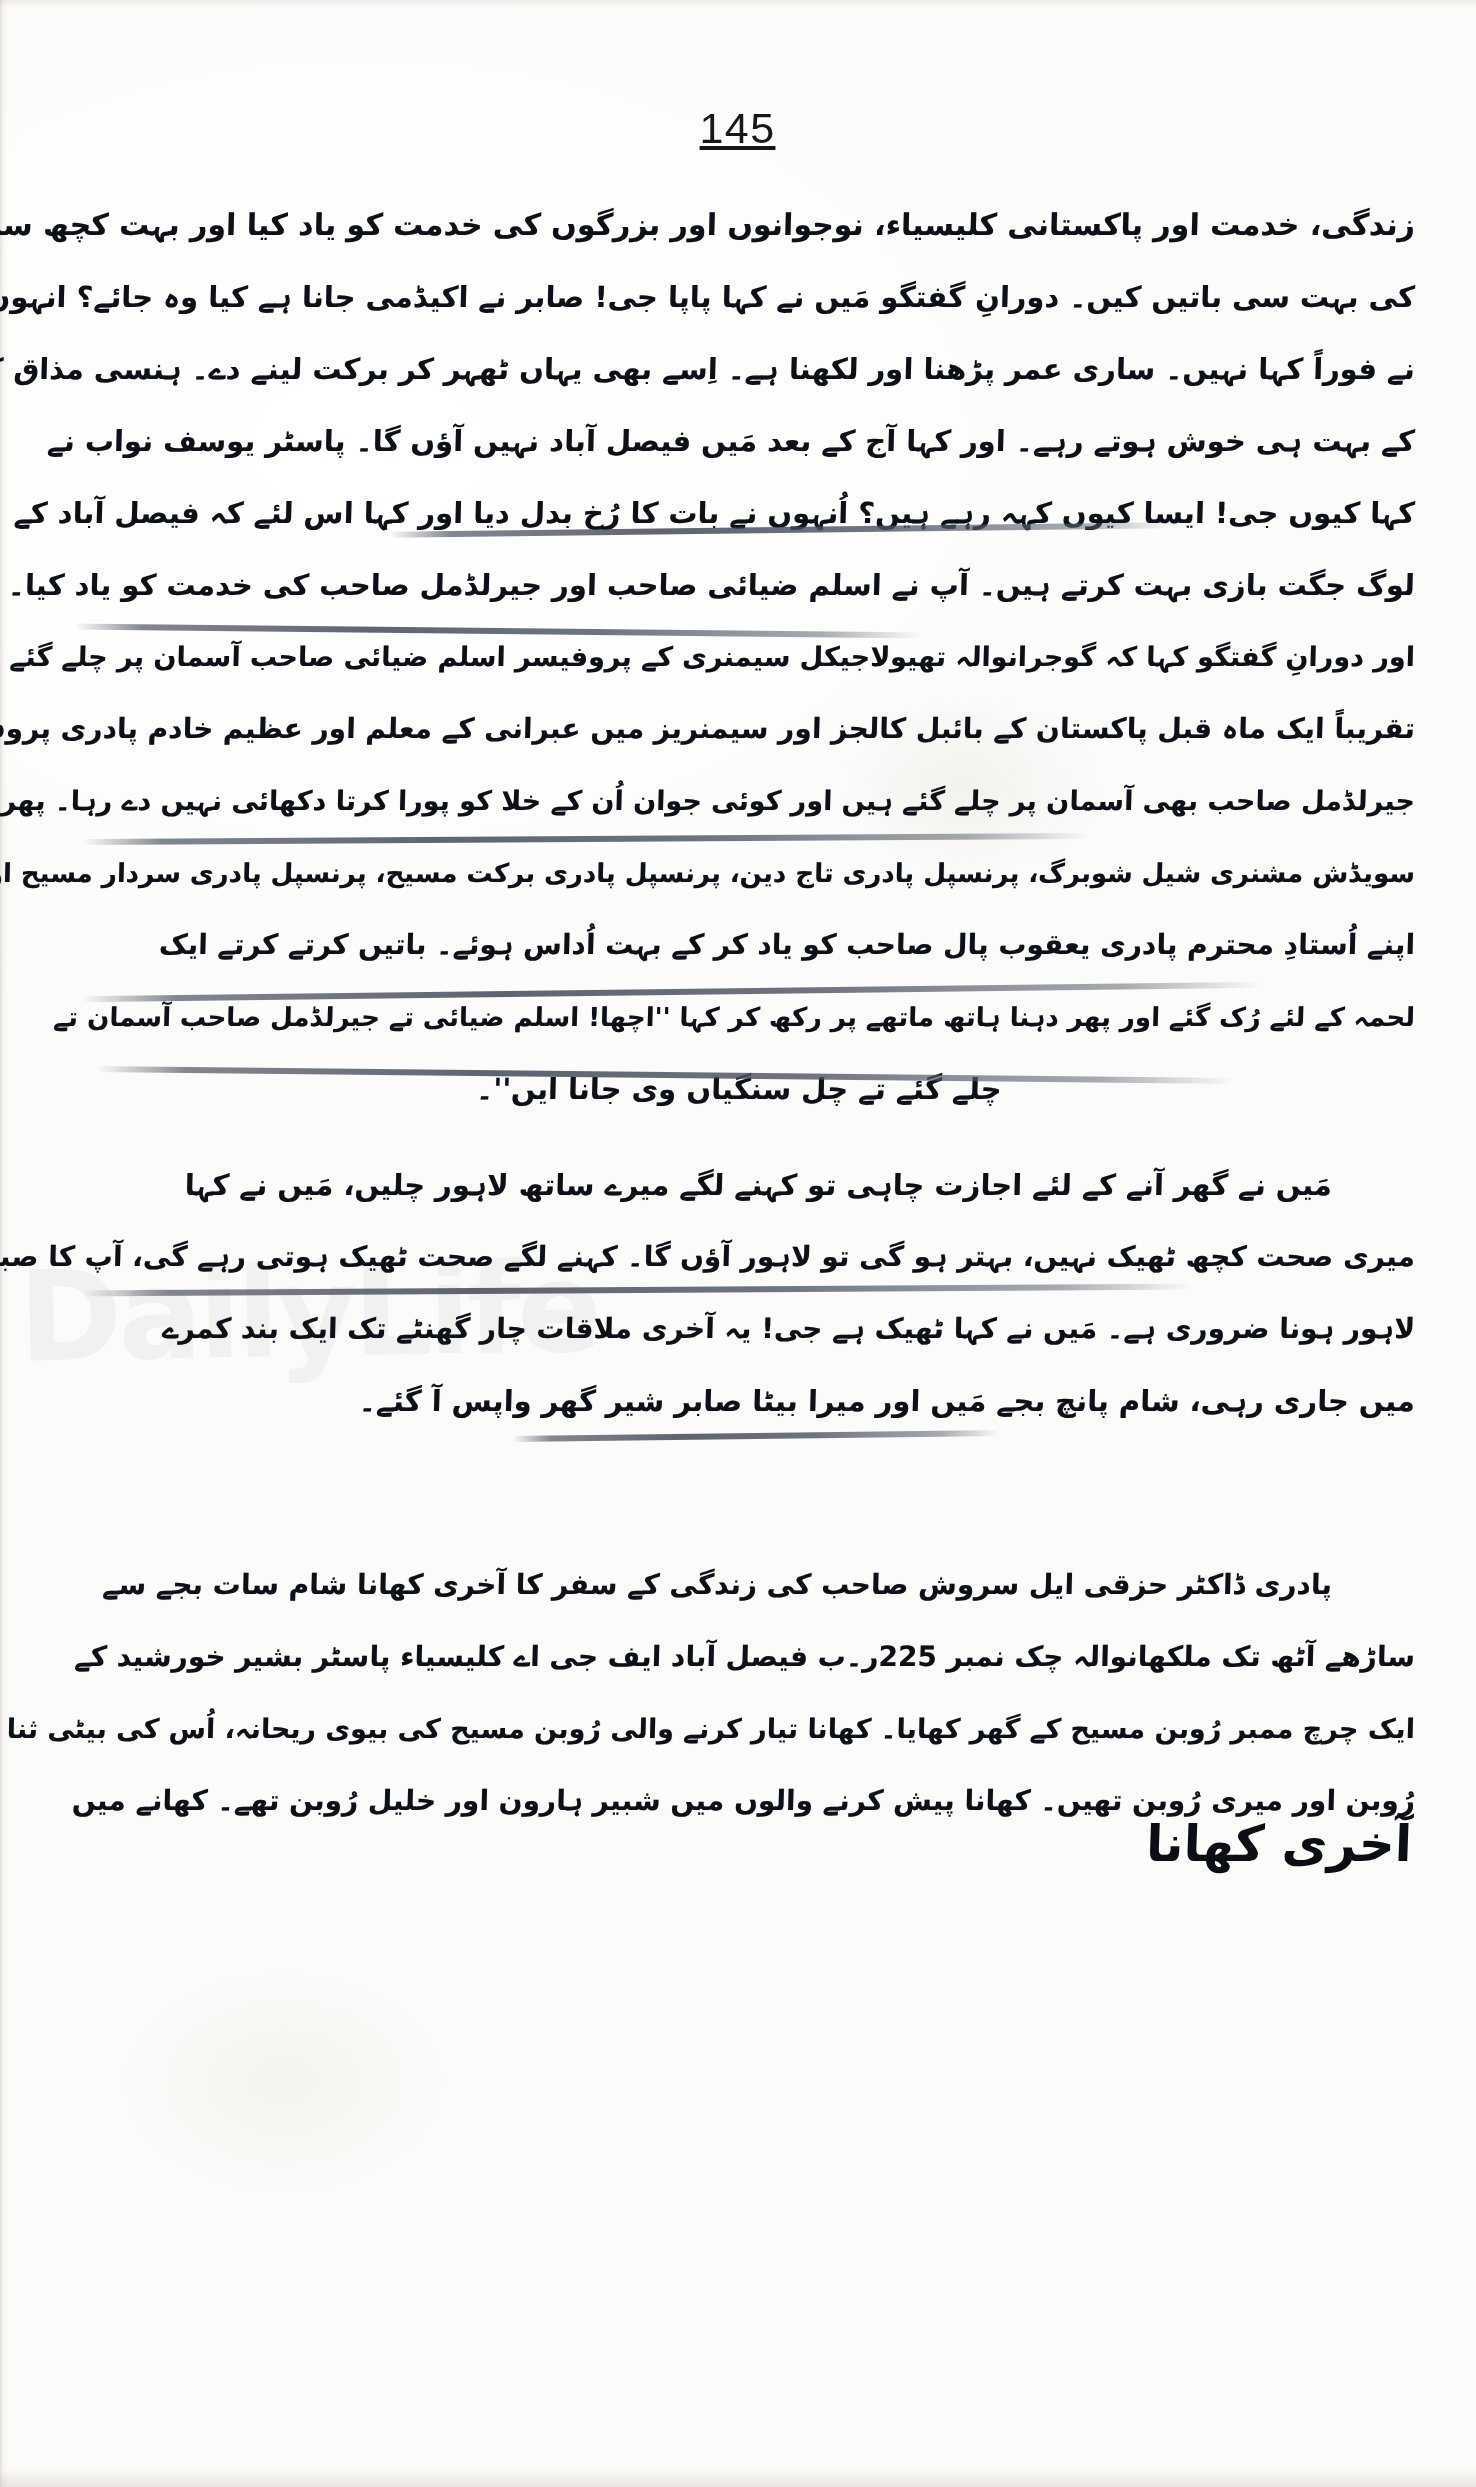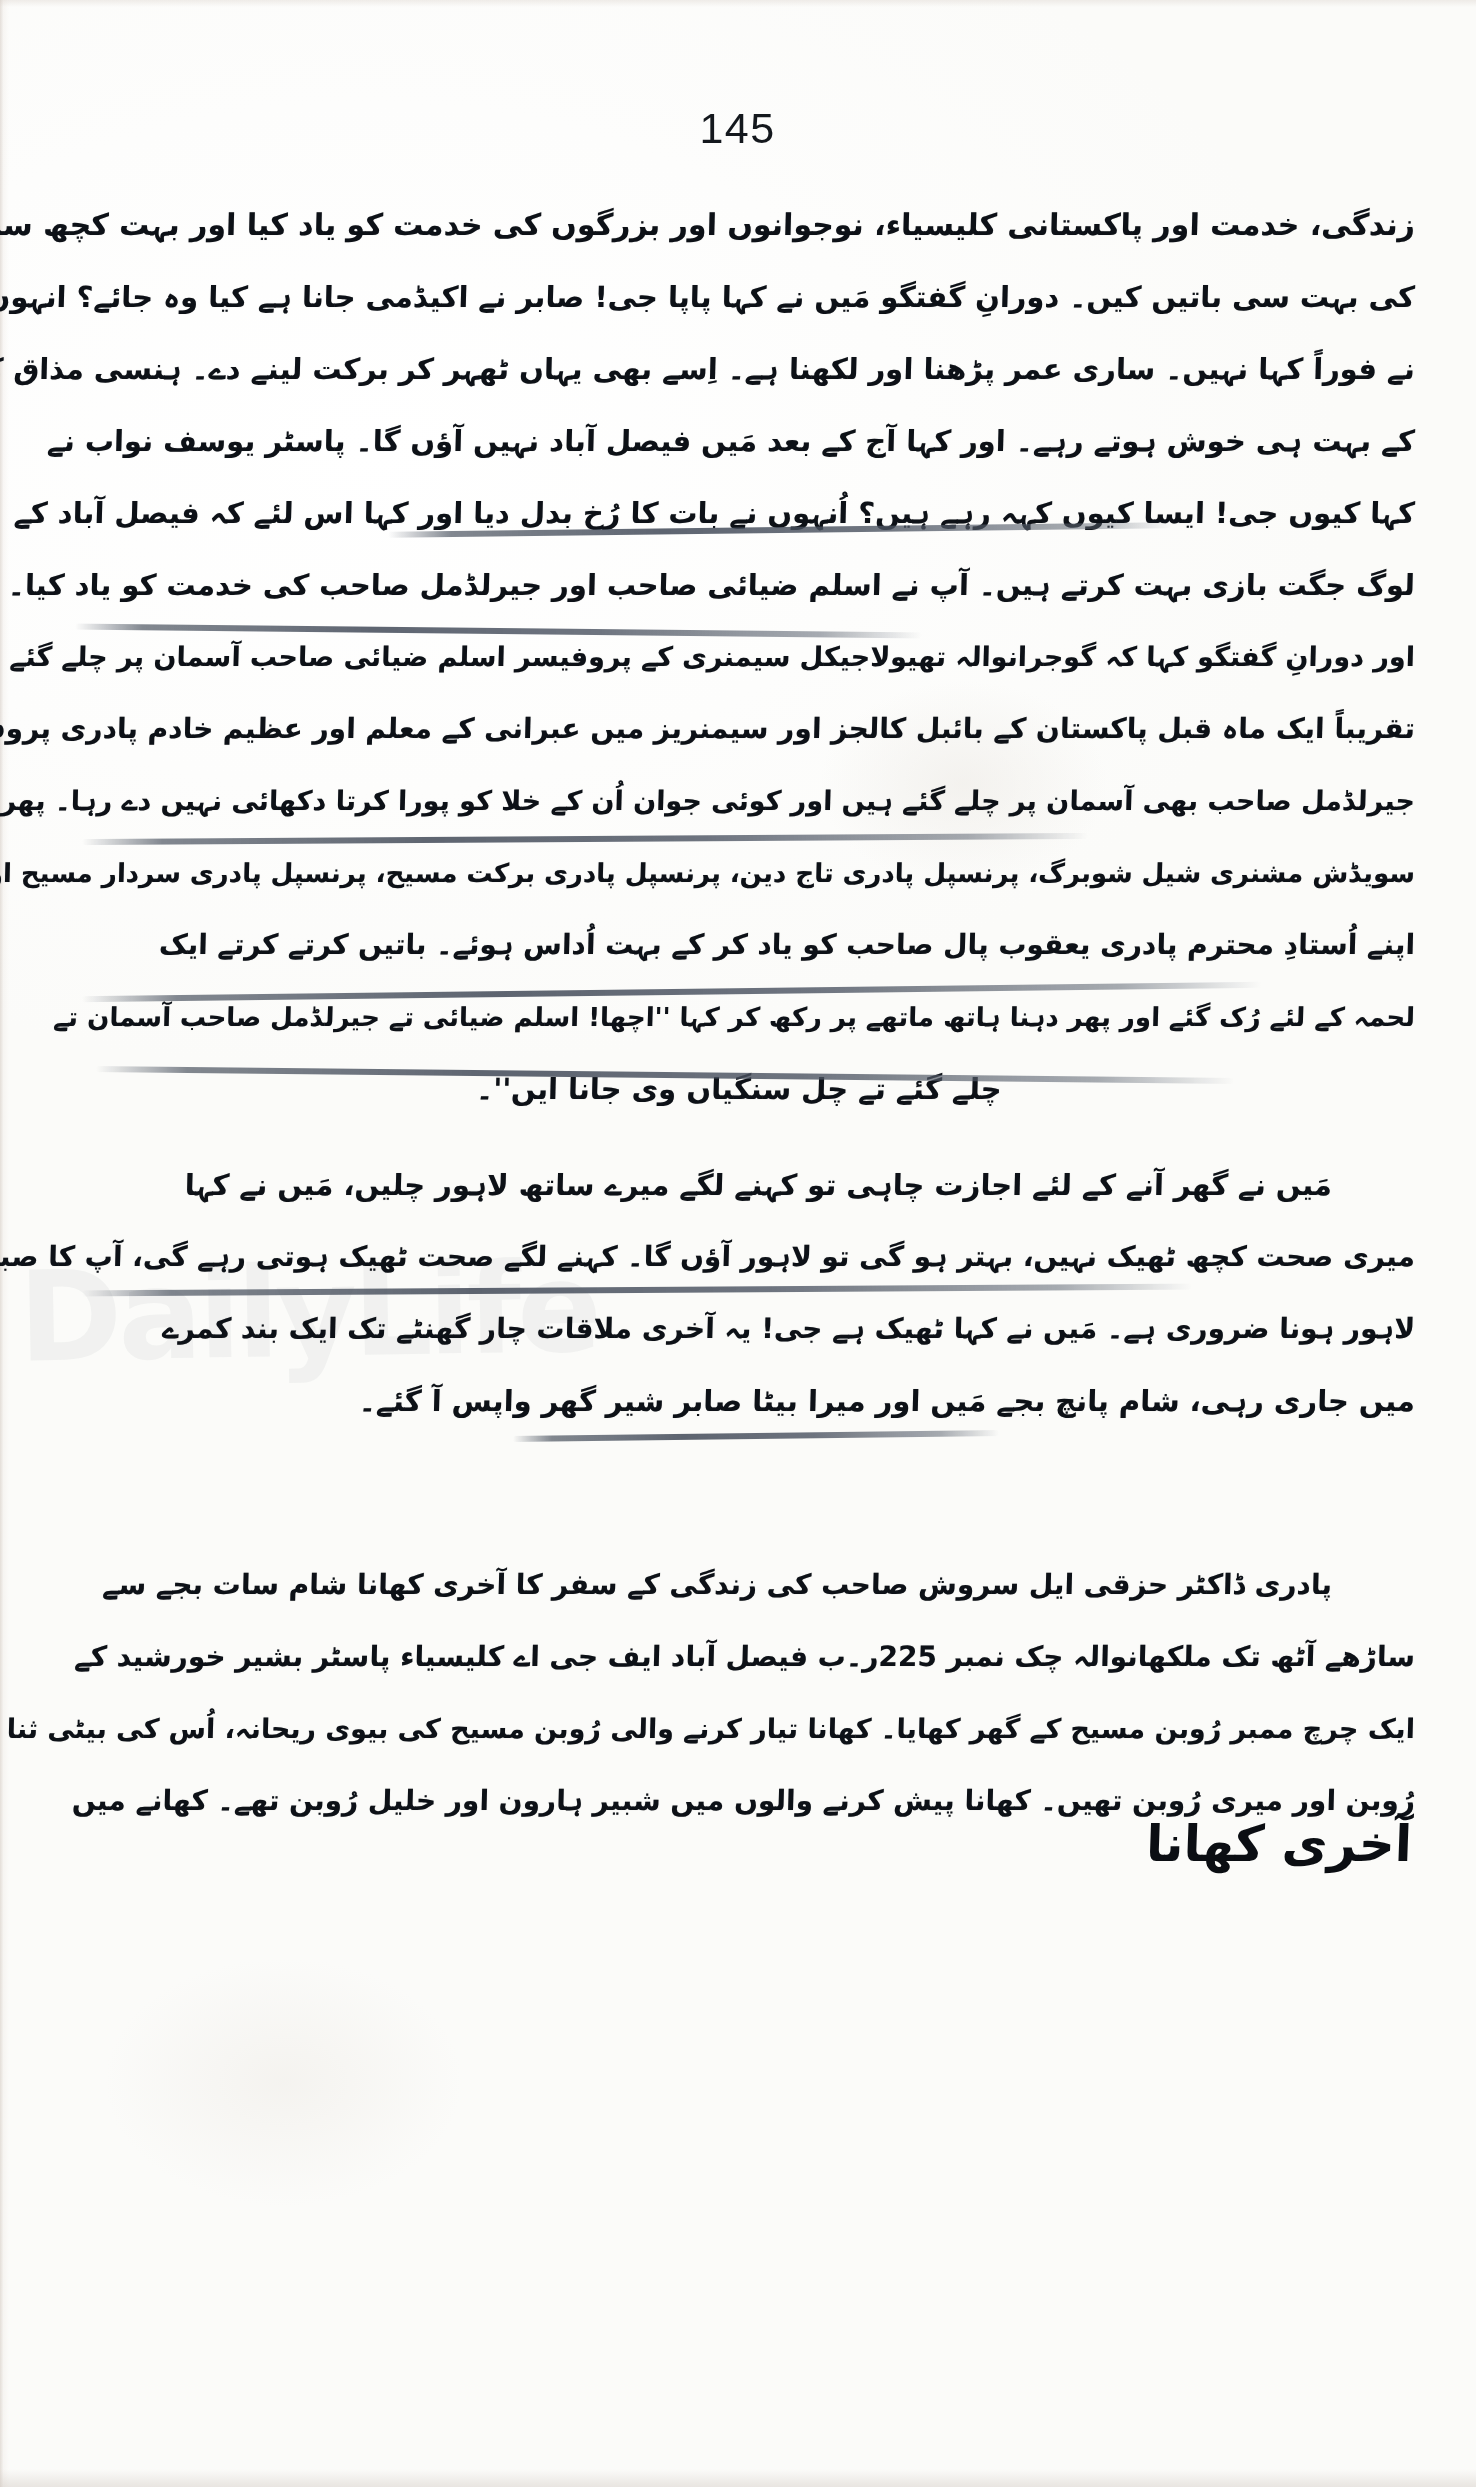--- a/index.html
+++ b/index.html
@@ -77,20 +77,21 @@
     top: 104px;
     left: 0;
     width: 100%;
     text-align: center;
     font-family: "Liberation Sans", "DejaVu Sans", sans-serif;
     font-size: 43px;
     font-weight: 400;
     color: #14181d;
     letter-spacing: 1.4px;
     direction: ltr;
+    text-decoration: underline;
   }
 
   
   .body-text {
     position: absolute;
     top: 189px;
     right: 61px;
     left: 64px;
     direction: rtl;
     text-align: justify;

